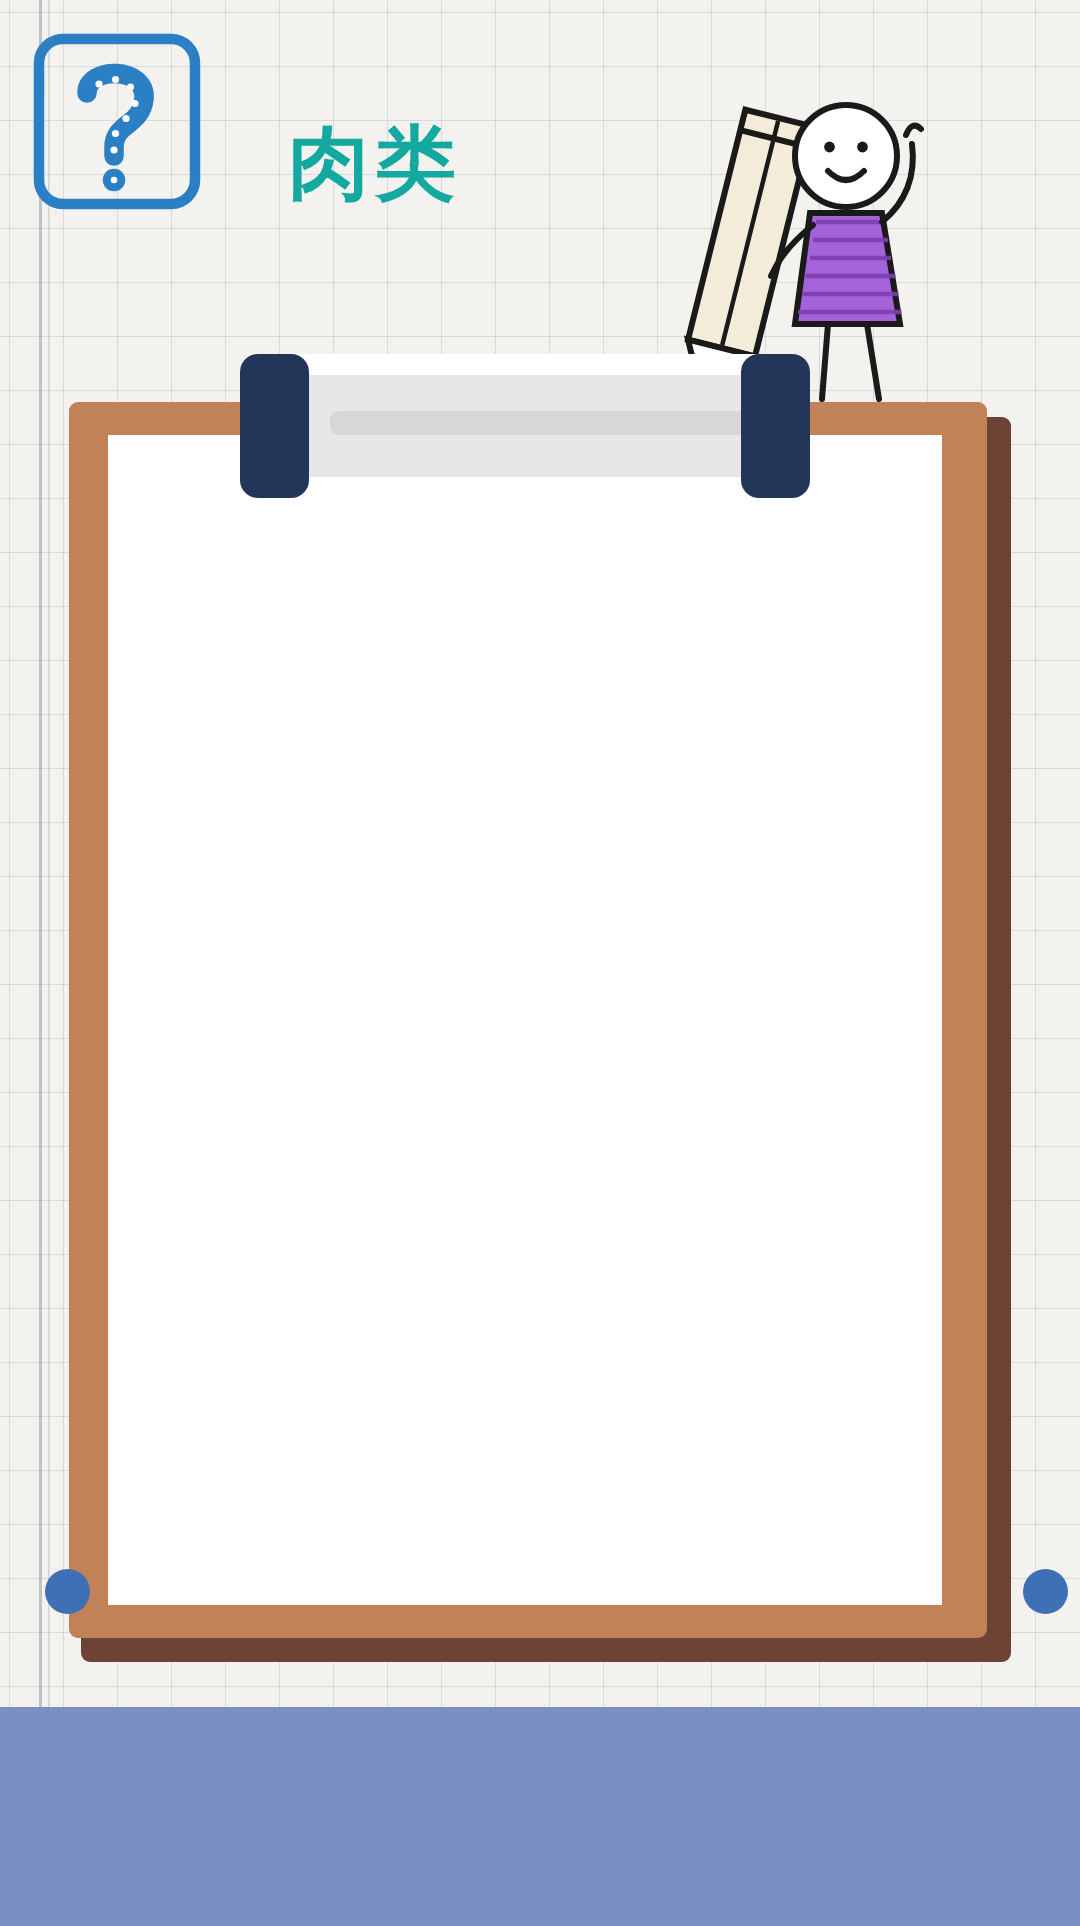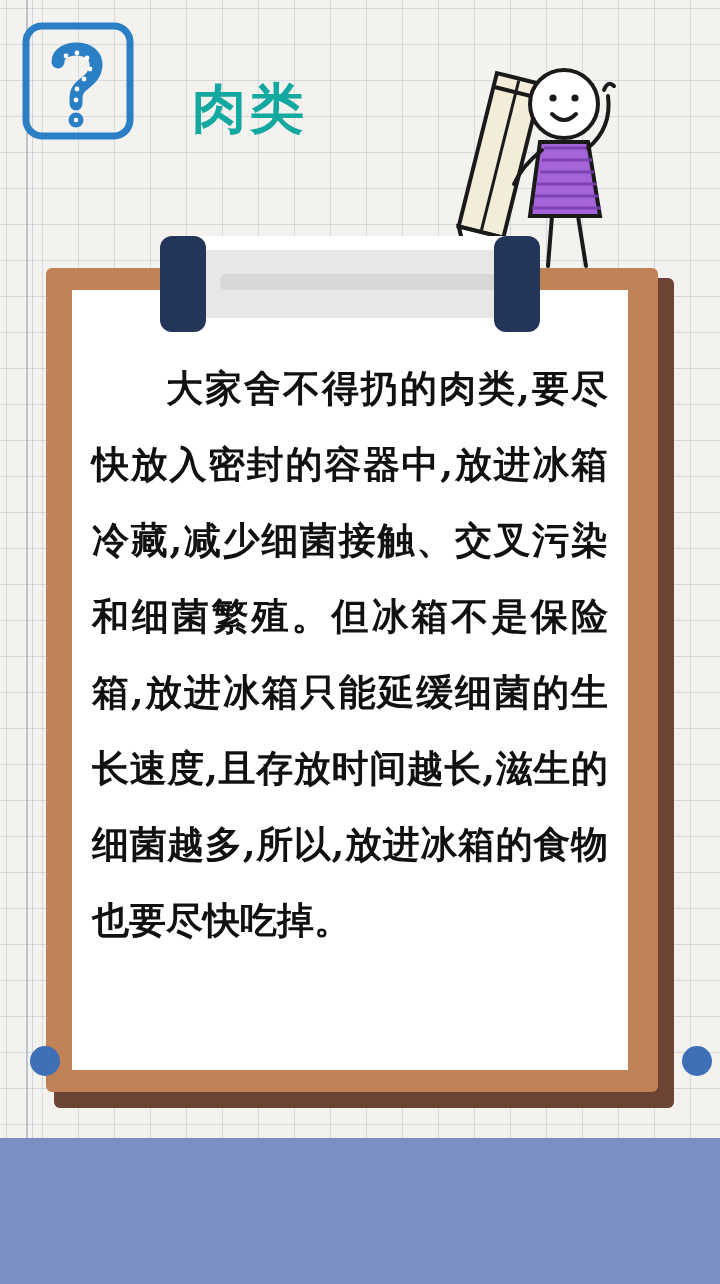--- a/index.html
+++ b/index.html
@@ -266,20 +266,19 @@
   </div>
 
   <div class="clip">
     <div class="clip-bar">
       <div class="clip-slot"></div>
     </div>
     <div class="clip-corner left"></div>
     <div class="clip-corner right"></div>
   </div>
 
-  <div class="paper-text">大家舍不得扔的肉类,要尽快放入密封的容器中,放进冰箱冷藏,减少细菌接触、交叉污染和细菌繁殖。但冰箱不是保险箱,放进冰箱只能延缓细菌的生长速度,且存放时间越长,滋生的细菌越多,所以,放进冰箱的食物也要尽快吃掉。</div>
 
   <div class="pin left"></div>
   <div class="pin right"></div>
 
   <div class="bottom-band"></div>
 
 </div>
 
 </body></html>

